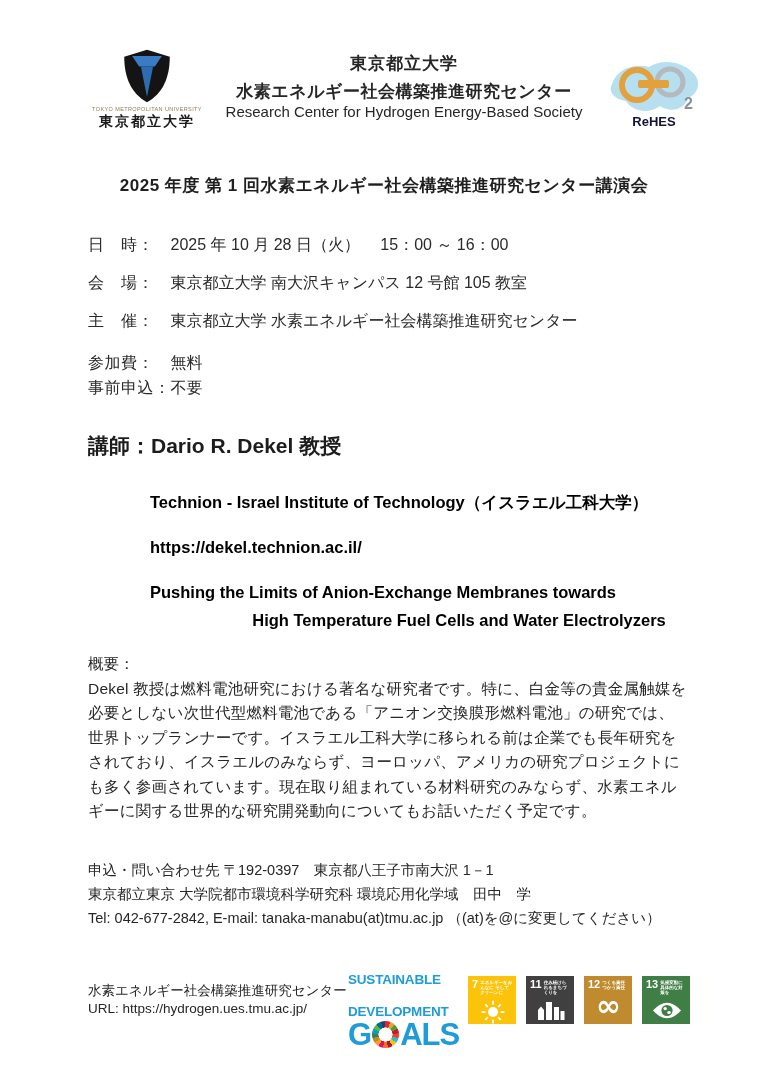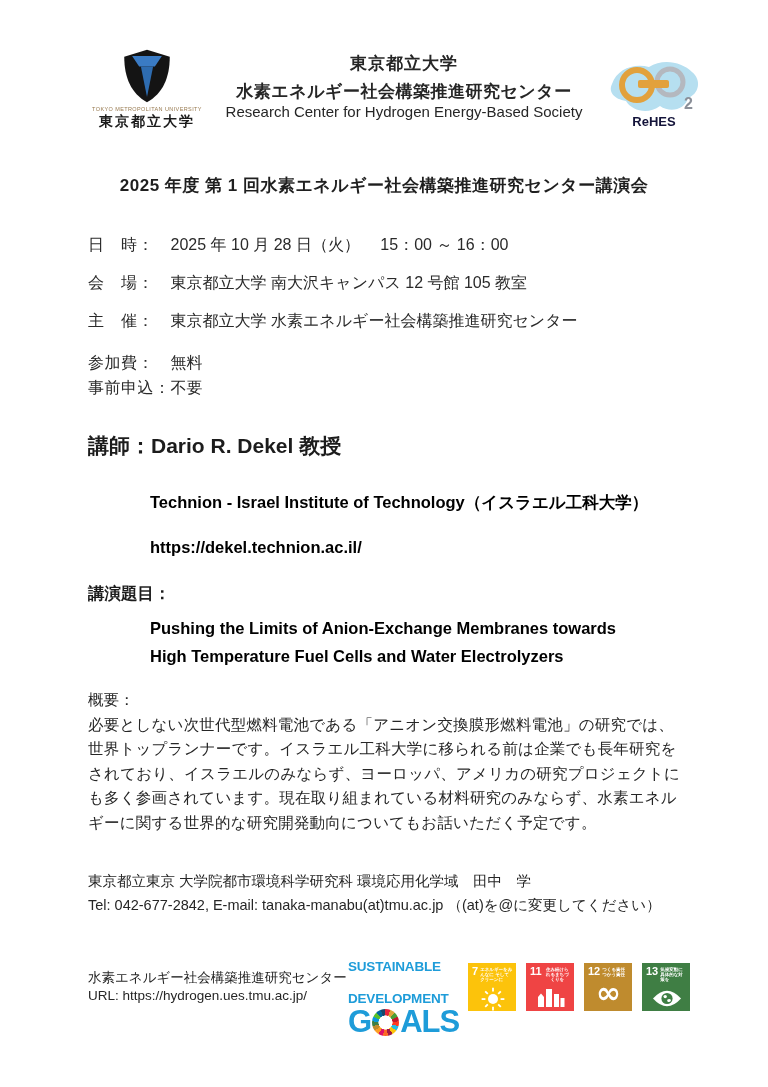--- a/index.html
+++ b/index.html
@@ -33,21 +33,21 @@
   .lecturer { margin:36px 0 0 88px; }
   .lect-heading { font-size:21px; font-weight:bold; color:#1c1c1c; }
   .indent { margin-left:62px; }
   .bold-line { font-size:16.5px; font-weight:bold; color:#000000; }
   .lect-aff { margin-top:32px; }
   .lect-url { margin-top:24px; }
 
   .lecture { margin:26px 0 0 88px; }
   .lecture-heading { font-size:16.5px; font-weight:bold; color:#1c1c1c; }
   .lt-line1 { margin-top:14px; }
-  .lt-line2 { margin-top:9px; }
+  .lt-line2 { margin-top:9px;text-align:center; }
 
   
   .overview { margin:22px 0 0 88px; font-size:15.5px; }
   .ov-heading { line-height:24.5px; }
   .ov-line { line-height:24.5px; letter-spacing:.2px; white-space:nowrap; }
 
   
   .contact { margin:34px 0 0 88px; font-size:14.5px; }
   .ct-line { line-height:24px; white-space:nowrap; }
 
@@ -135,35 +135,36 @@
     </div>
   </div>
 
   <div class="lecturer">
     <div class="lect-heading">講師：Dario R. Dekel 教授</div>
     <div class="bold-line indent lect-aff">Technion - Israel Institute of Technology（イスラエル工科大学）</div>
     <div class="bold-line indent lect-url">https://dekel.technion.ac.il/</div>
   </div>
 
   <div class="lecture">
-    <div class="lecture-heading">講演題目：</div>
     <div class="bold-line indent lt-line1">Pushing the Limits of Anion-Exchange Membranes towards</div>
     <div class="bold-line indent lt-line2">High Temperature Fuel Cells and Water Electrolyzers</div>
   </div>
 
   <div class="overview">
     <div class="ov-heading">概要：</div>
+    <div class="ov-line">Dekel 教授は燃料電池研究における著名な研究者です。特に、白金等の貴金属触媒を</div>
     <div class="ov-line">必要としない次世代型燃料電池である「アニオン交換膜形燃料電池」の研究では、</div>
     <div class="ov-line">世界トップランナーです。イスラエル工科大学に移られる前は企業でも長年研究を</div>
     <div class="ov-line">されており、イスラエルのみならず、ヨーロッパ、アメリカの研究プロジェクトに</div>
     <div class="ov-line">も多く参画されています。現在取り組まれている材料研究のみならず、水素エネル</div>
     <div class="ov-line">ギーに関する世界的な研究開発動向についてもお話いただく予定です。</div>
   </div>
 
   <div class="contact">
+    <div class="ct-line">申込・問い合わせ先 〒192-0397　東京都八王子市南大沢 1－1</div>
     <div class="ct-line">東京都立東京 大学院都市環境科学研究科 環境応用化学域　田中　学</div>
     <div class="ct-line">Tel: 042-677-2842, E-mail: tanaka-manabu(at)tmu.ac.jp （(at)を@に変更してください）</div>
   </div>
 
   <div class="footer">
     <div class="footer-left">
       <div>水素エネルギー社会構築推進研究センター</div>
       <div>URL: https://hydrogen.ues.tmu.ac.jp/</div>
     </div>
 
@@ -195,21 +196,21 @@
                   <line x1="19" y1="13" x2="22.5" y2="13"></line>
                 <line x1="4.8" y1="5.8" x2="7.2" y2="8.2"></line>
                   <line x1="16.8" y1="17.8" x2="19.2" y2="20.2"></line>
                 <line x1="4.8" y1="20.2" x2="7.2" y2="17.8"></line>
                   <line x1="16.8" y1="8.2" x2="19.2" y2="5.8"></line>
               </g>
             </svg>
           </div>
         </div>
 
-        <div class="sdg-tile" style="background-color: #ef4444; text-align: center;">
+        <div class="sdg-tile" style="background-color: #404040;">
           <div class="tile-head">
             <span class="tile-num">11</span>
             <span class="tile-label">住み続けられるまちづくりを</span>
           </div>
           <div class="tile-icon">
             <svg width="28" height="20" viewBox="0 0 28 20">
               <polygon points="1,9 4,5.5 7,9" fill="#fff"></polygon>
               <rect x="1" y="9" width="6" height="10" fill="#fff"></rect>
               <rect x="9" y="1" width="6" height="18" fill="#fff"></rect>
               <rect x="17" y="6" width="5" height="13" fill="#fff"></rect>

